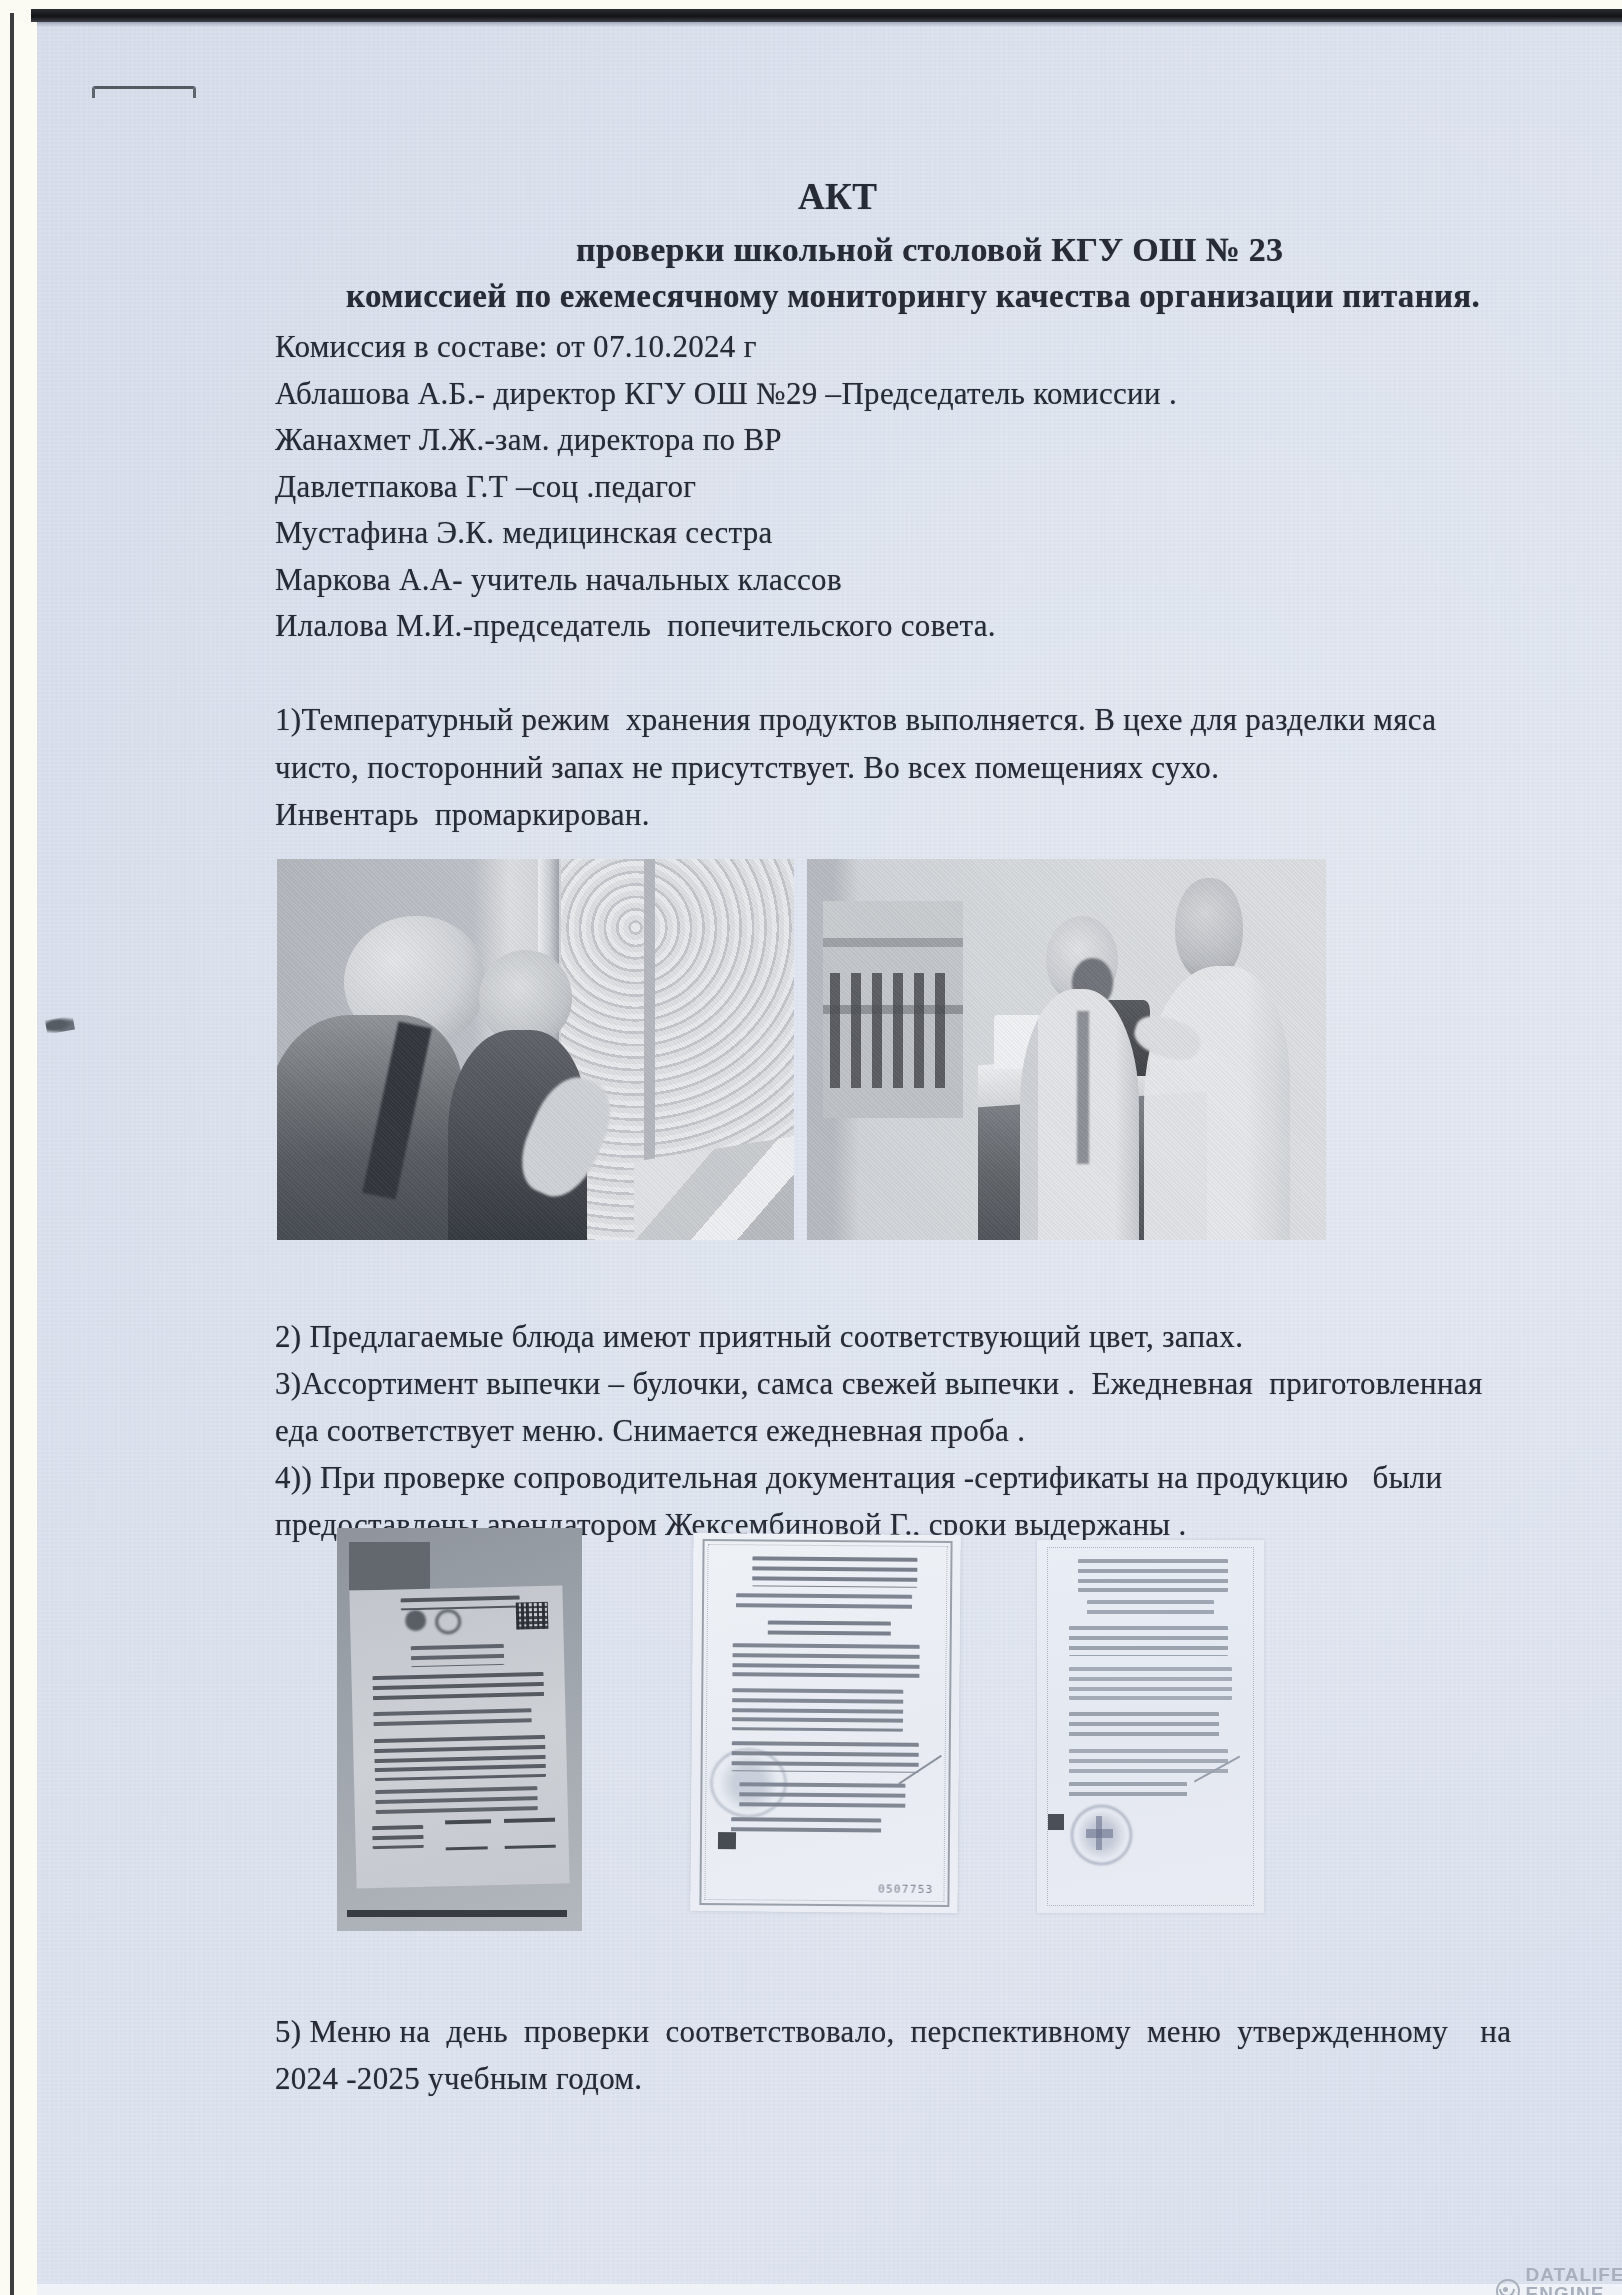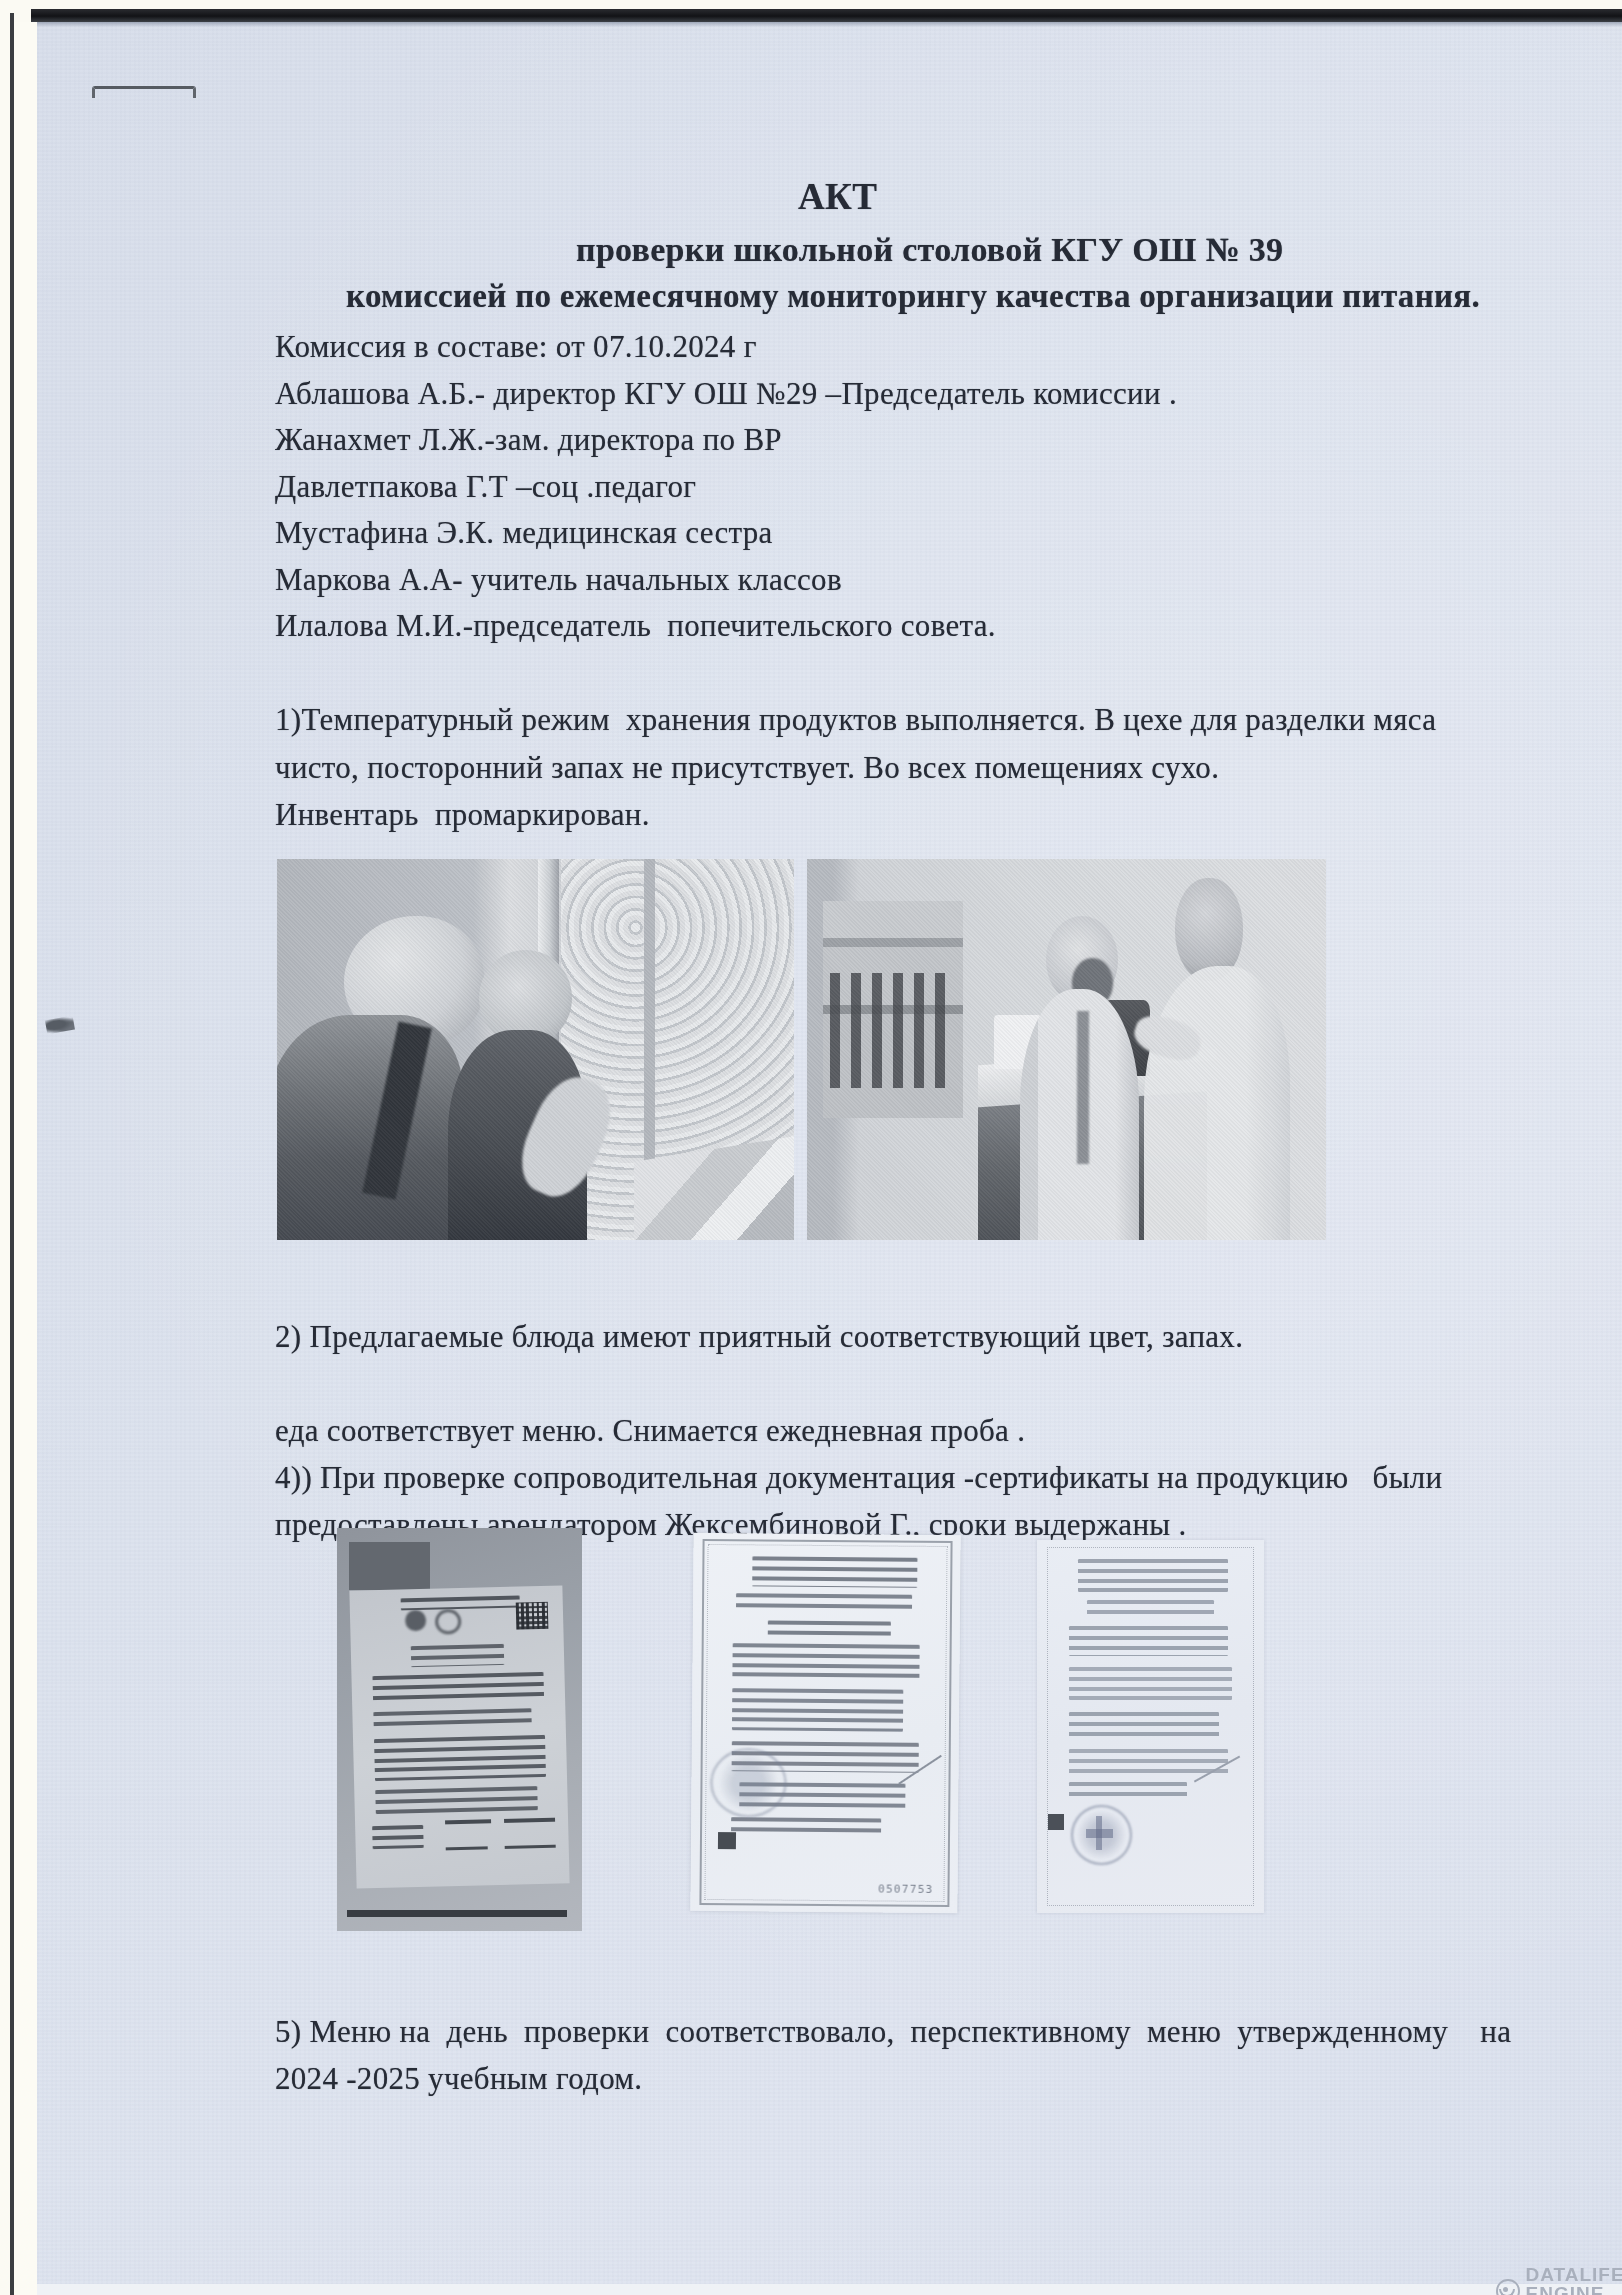--- a/index.html
+++ b/index.html
@@ -170,21 +170,21 @@
   <div class="paper"></div>
   <div class="edge-top"></div>
   <div class="edge-top-shadow"></div>
   <div class="edge-left"></div>
   <div class="margin-left"></div>
   <div class="edge-bottom"></div>
   <div class="staple"></div>
   <div class="smudge"></div>
 
   <div class="line bold" style="left:798px;top:175px;font-size:37px;">АКТ</div>
-  <div class="line bold" style="left:576px;top:230px;font-size:34px;">проверки школьной столовой КГУ ОШ № 39</div>
+  <div class="line bold" style="left:576px;top:230px;font-size:34px;">проверки школьной столовой КГУ ОШ № 23</div>
   <div class="line bold" style="left:346px;top:277px;font-size:33px;">комиссией по ежемесячному мониторингу качества организации питания.</div>
 
   <div class="line" style="left:275px;top:328px;">Комиссия в составе: от 07.10.2024 г</div>
   <div class="line" style="left:275px;top:375px;">Аблашова А.Б.- директор КГУ ОШ №29 –Председатель комиссии .</div>
   <div class="line" style="left:275px;top:421px;">Жанахмет Л.Ж.-зам. директора по ВР</div>
   <div class="line" style="left:275px;top:468px;">Давлетпакова Г.Т –соц .педагог</div>
   <div class="line" style="left:275px;top:514px;text-align:center;">Мустафина Э.К. медицинская сестра</div>
   <div class="line" style="left:275px;top:561px;">Маркова А.А- учитель начальных классов</div>
   <div class="line" style="left:275px;top:607px;">Илалова М.И.-председатель  попечительского совета.</div>
 
@@ -215,20 +215,21 @@
     <div class="p2-head1"></div>
     <div class="p2-face1"></div>
     <div class="p2-body1"></div>
     <div class="p2-zip"></div>
     <div class="p2-head2"></div>
     <div class="p2-body2"></div>
     <div class="p2-arm2"></div>
   </div>
 
   <div class="line" style="left:275px;top:1318px;">2) Предлагаемые блюда имеют приятный соответствующий цвет, запах.</div>
+  <div class="line" style="left:275px;top:1365px;">3)Ассортимент выпечки – булочки, самса свежей выпечки .  Ежедневная  приготовленная</div>
   <div class="line" style="left:275px;top:1412px;">еда соответствует меню. Снимается ежедневная проба .</div>
   <div class="line" style="left:275px;top:1459px;">4)) При проверке сопроводительная документация -сертификаты на продукцию   были</div>
   <div class="line" style="left:275px;top:1506px;">предоставлены арендатором Жексембиновой Г., сроки выдержаны .</div>
 
   <div class="cert cert1">
     <div class="c1-darkrect"></div>
     <div class="c1-paper">
       <div class="para" style="left:24%;top:3%;width:56%;height:4%;color:#3e434a;"></div>
       <div class="c1-logo1"></div>
       <div class="c1-logo2"></div>

